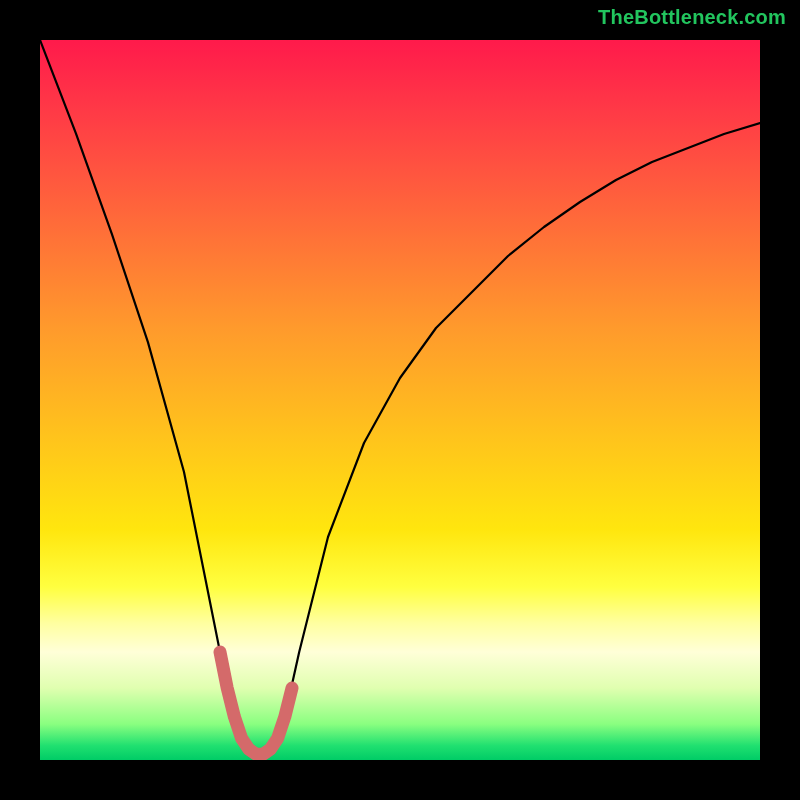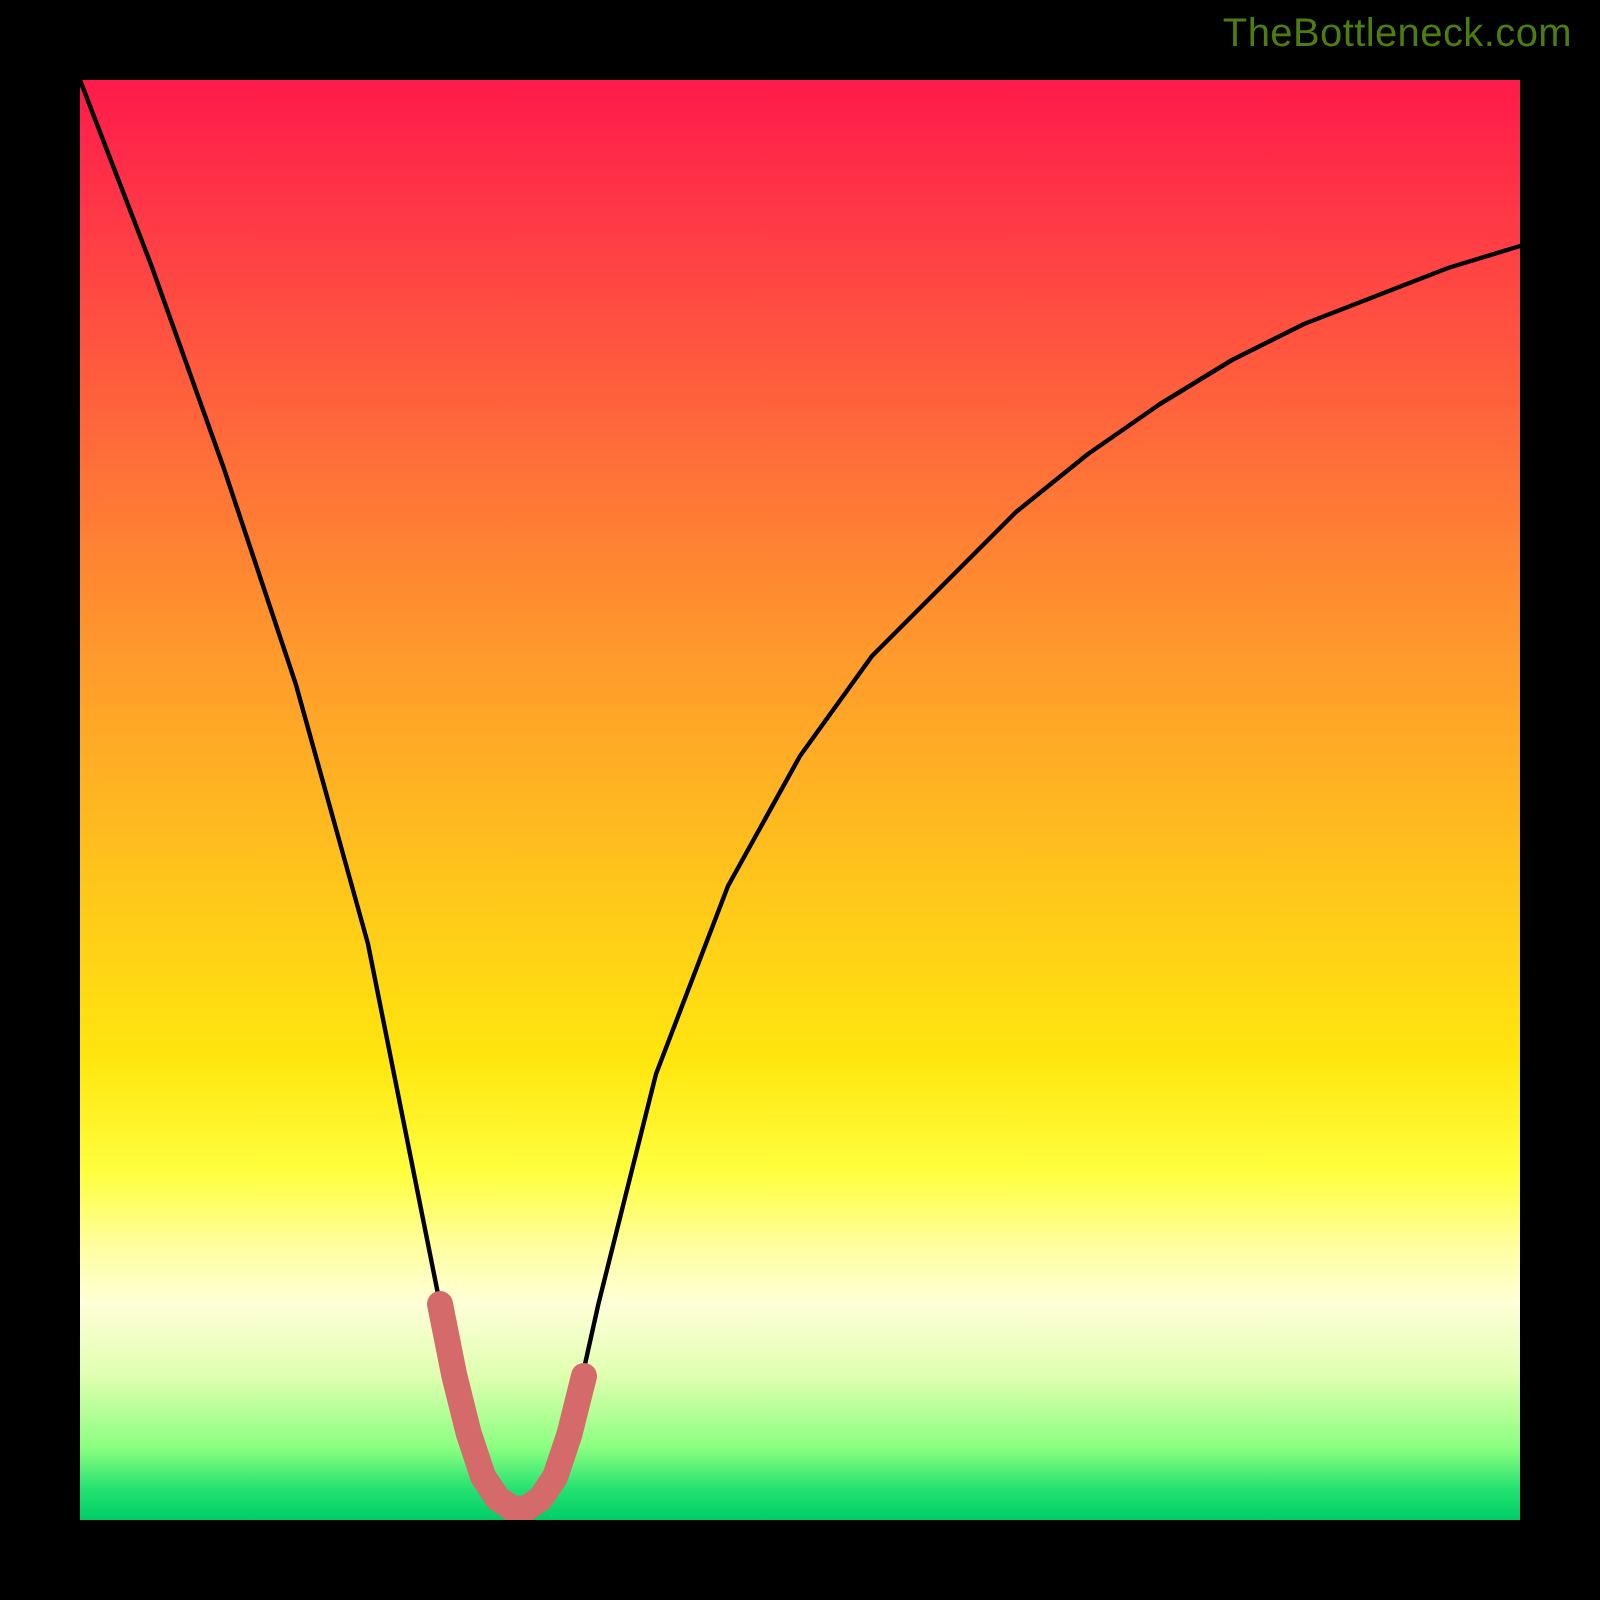--- a/index.html
+++ b/index.html
@@ -49,24 +49,24 @@
     );
   }
   .curve {
     position: absolute;
     inset: 0;
   }
   .watermark {
     position: absolute;
     top: 6px;
     right: 14px;
-    color: #4d7c0f;
+    color: #22c55e;
     font-size: 20px;
     letter-spacing: 0.2px;
-    font-weight: 400;
+    font-weight: 700;
   }
 </style>
 </head>
 <body>
 
 <div class="frame">
 
   <div class="watermark">TheBottleneck.com</div>
 
   <div class="plot">

